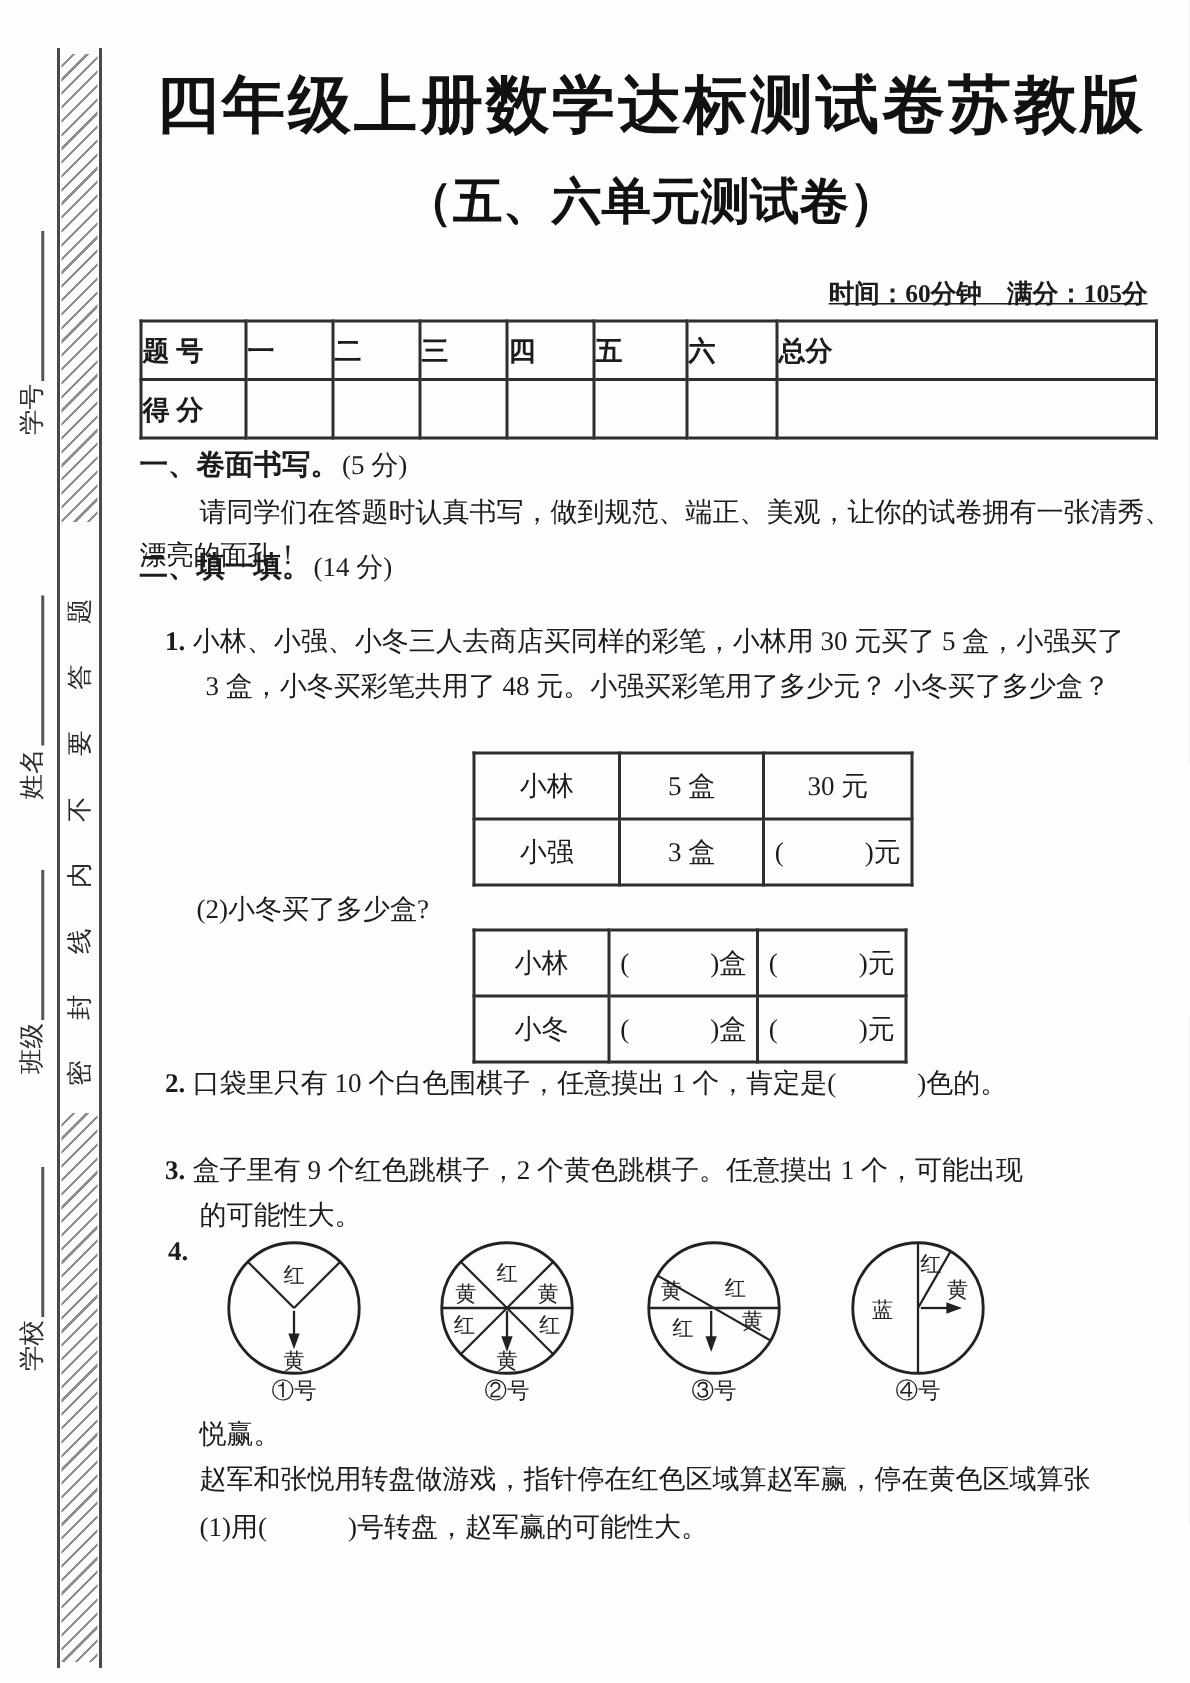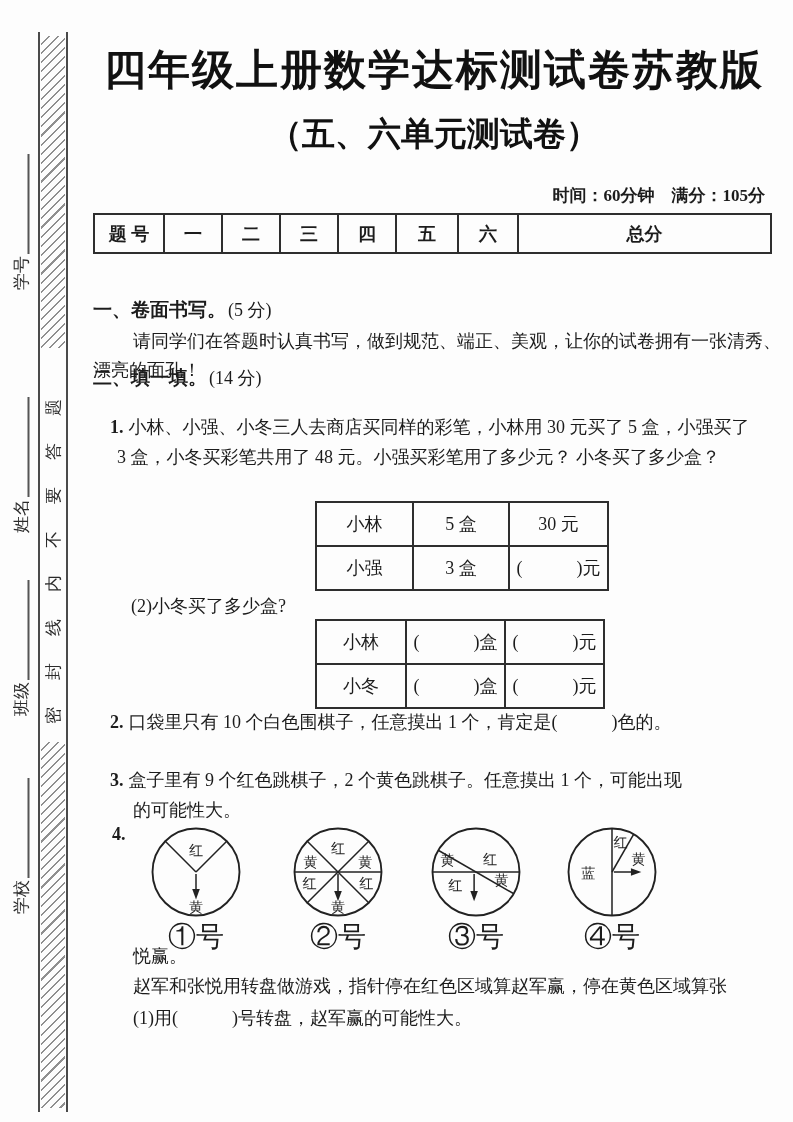--- a/index.html
+++ b/index.html
@@ -27,43 +27,43 @@
     white-space:nowrap;font-size:17px;color:#2a2a2a;
   }
   .m-line{display:inline-block;width:100px;height:1em;border-bottom:2px solid #555;vertical-align:-3px;margin-left:2px;}
   
   .title{position:absolute;left:90px;width:688px;top:42px;text-align:center;
     font-family:"Liberation Sans","DejaVu Sans",sans-serif;
     font-weight:900;font-size:42px;letter-spacing:2px;color:#111;}
   .subtitle{position:absolute;left:90px;width:688px;top:112px;text-align:center;
     font-family:"Liberation Sans","DejaVu Sans",sans-serif;
     font-weight:900;font-size:33px;color:#111;}
-  .meta{position:absolute;right:28px;top:184px;font-size:17px;font-weight:700;}
+  .meta{position:absolute;right:28px;top:184px;font-size:17px;font-weight:700;text-decoration:underline;}
   
   .score-table{position:absolute;left:93px;top:213px;width:677px;
-    border-collapse:collapse;table-layout:fixed;text-align:center;font-size:18px;}
+    border-collapse:collapse;table-layout:fixed;font-size:18px;}
   .score-table td{border:2px solid #2e2e2e;height:37px;font-weight:700;padding:0;}
   
   .sec-head{position:absolute;font-size:19px;white-space:nowrap;}
   .sec-head .h{font-family:"Liberation Sans","DejaVu Sans",sans-serif;font-weight:900;}
   .sec-head .s{font-size:18px;margin-left:2px;}
   .tline{position:absolute;font-size:18px;white-space:nowrap;}
   .q{position:absolute;font-size:18px;line-height:30px;}
   .qline{white-space:nowrap;}
   .qnum{font-weight:700;margin-right:5px;}
-  .ind7{padding-left:7px;}
+  .ind7{padding-left:7px;margin-left:20px;}
   .ind22{padding-left:23px;}
   
   .mini-table{position:absolute;border-collapse:collapse;table-layout:fixed;
     text-align:center;font-size:18px;}
   .mini-table td{border:2px solid #2e2e2e;height:42px;padding:0;white-space:nowrap;}
   
   .spinner{position:absolute;width:104px;text-align:center;}
   .spinner svg{display:block;}
-  .sp-label{font-size:28px;margin-top:-6px;white-space:nowrap;}
+  .sp-label{font-size:15px;margin-top:-6px;white-space:nowrap;}
   .sp-txt{font-family:"Liberation Sans","DejaVu Sans",sans-serif;font-size:15px;fill:#222;}
 </style>
 </head>
 <body>
 
 <div class="page">
 
   <div class="seal-vline left"></div>
   <div class="seal-vline right"></div>
   <div class="hatch top"></div>
@@ -102,20 +102,30 @@
         <tr>
       <td>题 号</td>
       <td>一</td>
       <td>二</td>
       <td>三</td>
       <td>四</td>
       <td>五</td>
       <td>六</td>
       <td>总分</td>
     </tr>
+    <tr>
+      <td>得 分</td>
+      <td></td>
+      <td></td>
+      <td></td>
+      <td></td>
+      <td></td>
+      <td></td>
+      <td></td>
+    </tr>
   </tbody>
     </table>
 
   <div class="sec-head" style="left:93px;top:297px;">
     <span class="h">一、卷面书写。</span><span class="s">(5 分)</span>
   </div>
   <div class="tline" style="left:133px;top:329px;">请同学们在答题时认真书写，做到规范、端正、美观，让你的试卷拥有一张清秀、</div>
   <div class="tline" style="left:93px;top:358px;">漂亮的面孔！</div>
 
   <div class="sec-head" style="left:93px;top:365px;">

